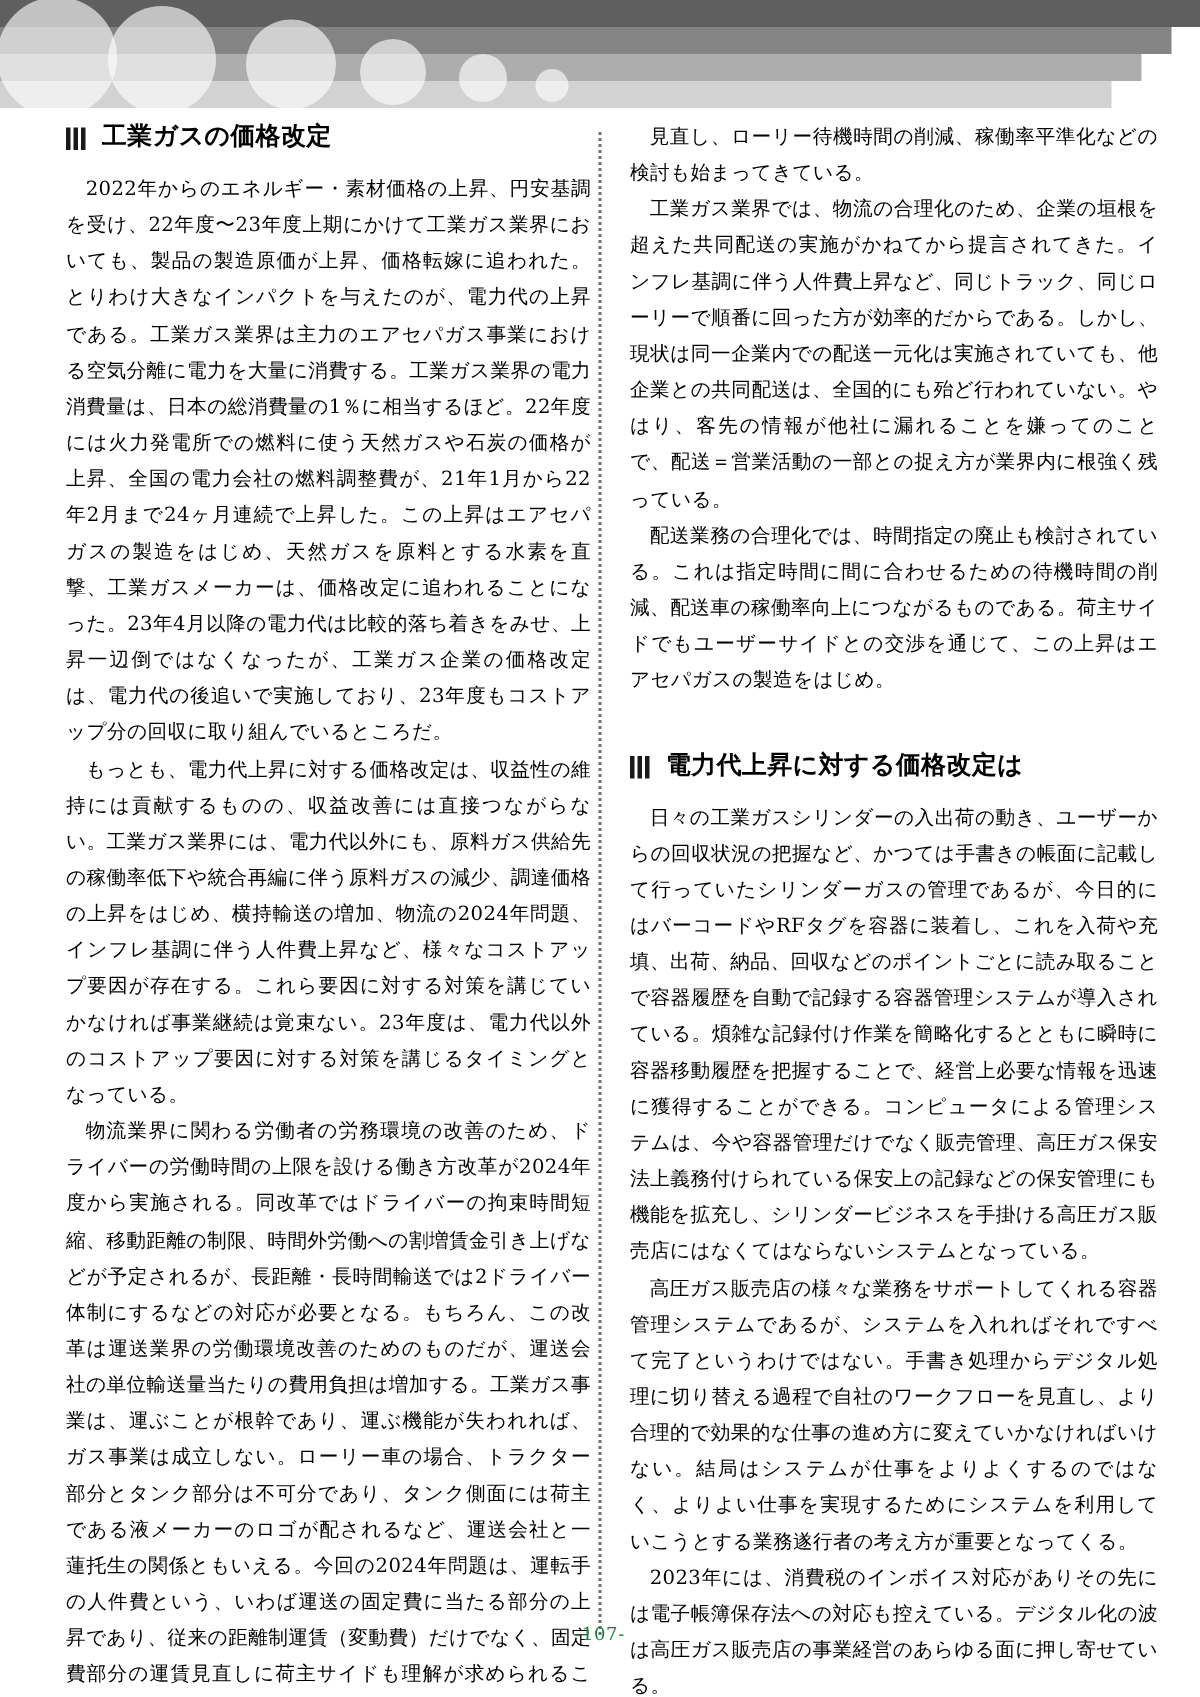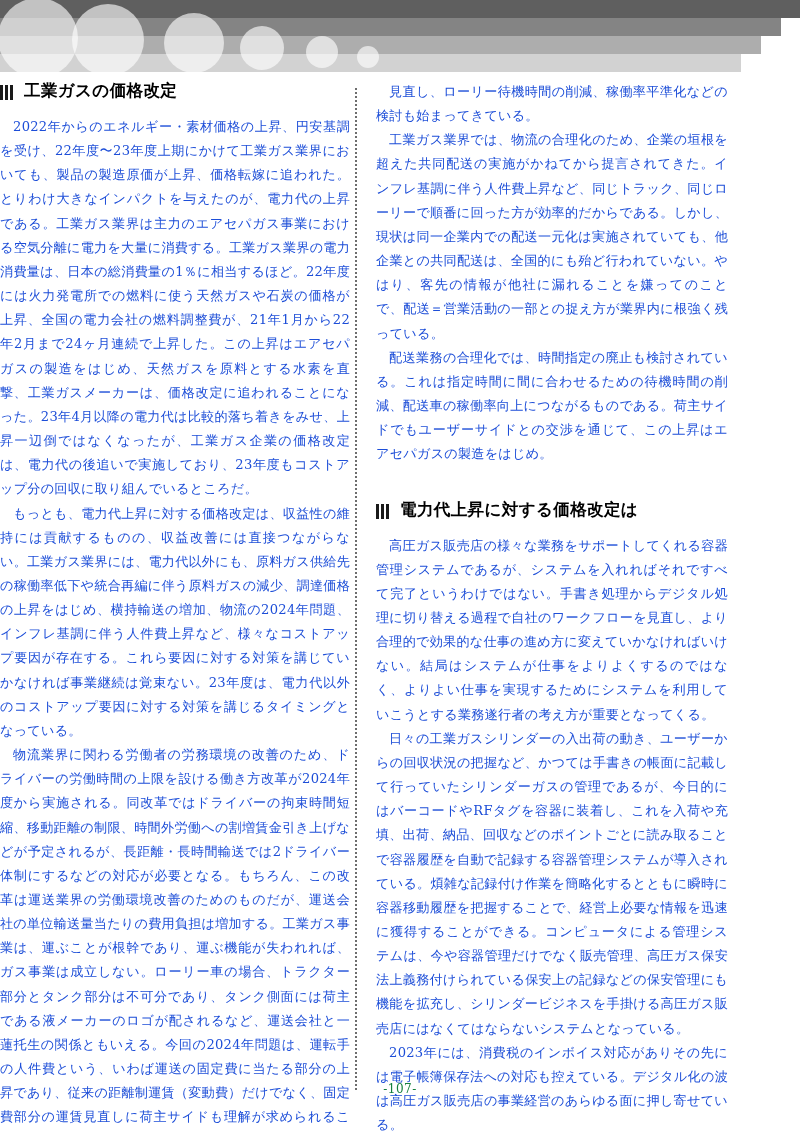--- a/index.html
+++ b/index.html
@@ -41,21 +41,21 @@
     height: 990px;
     display: flex;
     flex-direction: row;
   }
 
   .column {
     position: relative;
     width: 350px;
     box-sizing: border-box;
   }
-  #left-column  { }
+  #left-column  { margin-left: 44px; }
   #divider-wrap {
     width: 12px;
     display: flex;
     justify-content: center;
     padding-top: 8px;
   }
   #column-divider {
     width: 0;
     border-left: 2px dotted #6d6d6d;
     height: 1002px;
@@ -93,21 +93,21 @@
 
   
   p.para {
     margin: 0;
     font-size: 13.1px;
     line-height: 1.845;
     text-align: justify;
     text-justify: inter-character;
     text-indent: 1em;
     letter-spacing: 0.02em;
-    color: #1d4ed8;
+    color: #000000;
   }
   p.para + p.para { margin-top: 0; }
 
   
   #page-footer {
     position: absolute;
     left: 0;
     top: 1082px;
     width: 800px;
     text-align: center;
@@ -170,22 +170,22 @@
     <div class="column" id="right-column">
 
       <p class="para">見直し、ローリー待機時間の削減、稼働率平準化などの検討も始まってきている。</p>
       <p class="para">工業ガス業界では、物流の合理化のため、企業の垣根を超えた共同配送の実施がかねてから提言されてきた。インフレ基調に伴う人件費上昇など、同じトラック、同じローリーで順番に回った方が効率的だからである。しかし、現状は同一企業内での配送一元化は実施されていても、他企業との共同配送は、全国的にも殆ど行われていない。やはり、客先の情報が他社に漏れることを嫌ってのことで、配送＝営業活動の一部との捉え方が業界内に根強く残っている。</p>
       <p class="para">配送業務の合理化では、時間指定の廃止も検討されている。これは指定時間に間に合わせるための待機時間の削減、配送車の稼働率向上につながるものである。荷主サイドでもユーザーサイドとの交渉を通じて、この上昇はエアセパガスの製造をはじめ。</p>
 
       <h2 class="section-heading spaced-lg">
         <span class="bars"><span></span><span></span><span></span></span>
         <span>電力代上昇に対する価格改定は</span>
       </h2>
+      <p class="para">日々の工業ガスシリンダーの入出荷の動き、ユーザーからの回収状況の把握など、かつては手書きの帳面に記載して行っていたシリンダーガスの管理であるが、今日的にはバーコードやRFタグを容器に装着し、これを入荷や充填、出荷、納品、回収などのポイントごとに読み取ることで容器履歴を自動で記録する容器管理システムが導入されている。煩雑な記録付け作業を簡略化するとともに瞬時に容器移動履歴を把握することで、経営上必要な情報を迅速に獲得することができる。コンピュータによる管理システムは、今や容器管理だけでなく販売管理、高圧ガス保安法上義務付けられている保安上の記録などの保安管理にも機能を拡充し、シリンダービジネスを手掛ける高圧ガス販売店にはなくてはならないシステムとなっている。</p>
       <p class="para">高圧ガス販売店の様々な業務をサポートしてくれる容器管理システムであるが、システムを入れればそれですべて完了というわけではない。手書き処理からデジタル処理に切り替える過程で自社のワークフローを見直し、より合理的で効果的な仕事の進め方に変えていかなければいけない。結局はシステムが仕事をよりよくするのではなく、よりよい仕事を実現するためにシステムを利用していこうとする業務遂行者の考え方が重要となってくる。</p>
-      <p class="para">日々の工業ガスシリンダーの入出荷の動き、ユーザーからの回収状況の把握など、かつては手書きの帳面に記載して行っていたシリンダーガスの管理であるが、今日的にはバーコードやRFタグを容器に装着し、これを入荷や充填、出荷、納品、回収などのポイントごとに読み取ることで容器履歴を自動で記録する容器管理システムが導入されている。煩雑な記録付け作業を簡略化するとともに瞬時に容器移動履歴を把握することで、経営上必要な情報を迅速に獲得することができる。コンピュータによる管理システムは、今や容器管理だけでなく販売管理、高圧ガス保安法上義務付けられている保安上の記録などの保安管理にも機能を拡充し、シリンダービジネスを手掛ける高圧ガス販売店にはなくてはならないシステムとなっている。</p>
       <p class="para">2023年には、消費税のインボイス対応がありその先には電子帳簿保存法への対応も控えている。デジタル化の波は高圧ガス販売店の事業経営のあらゆる面に押し寄せている。</p>
 
     </div>
 
   </div>
 
   <div id="page-footer">-107-</div>
 
 </div>
 

